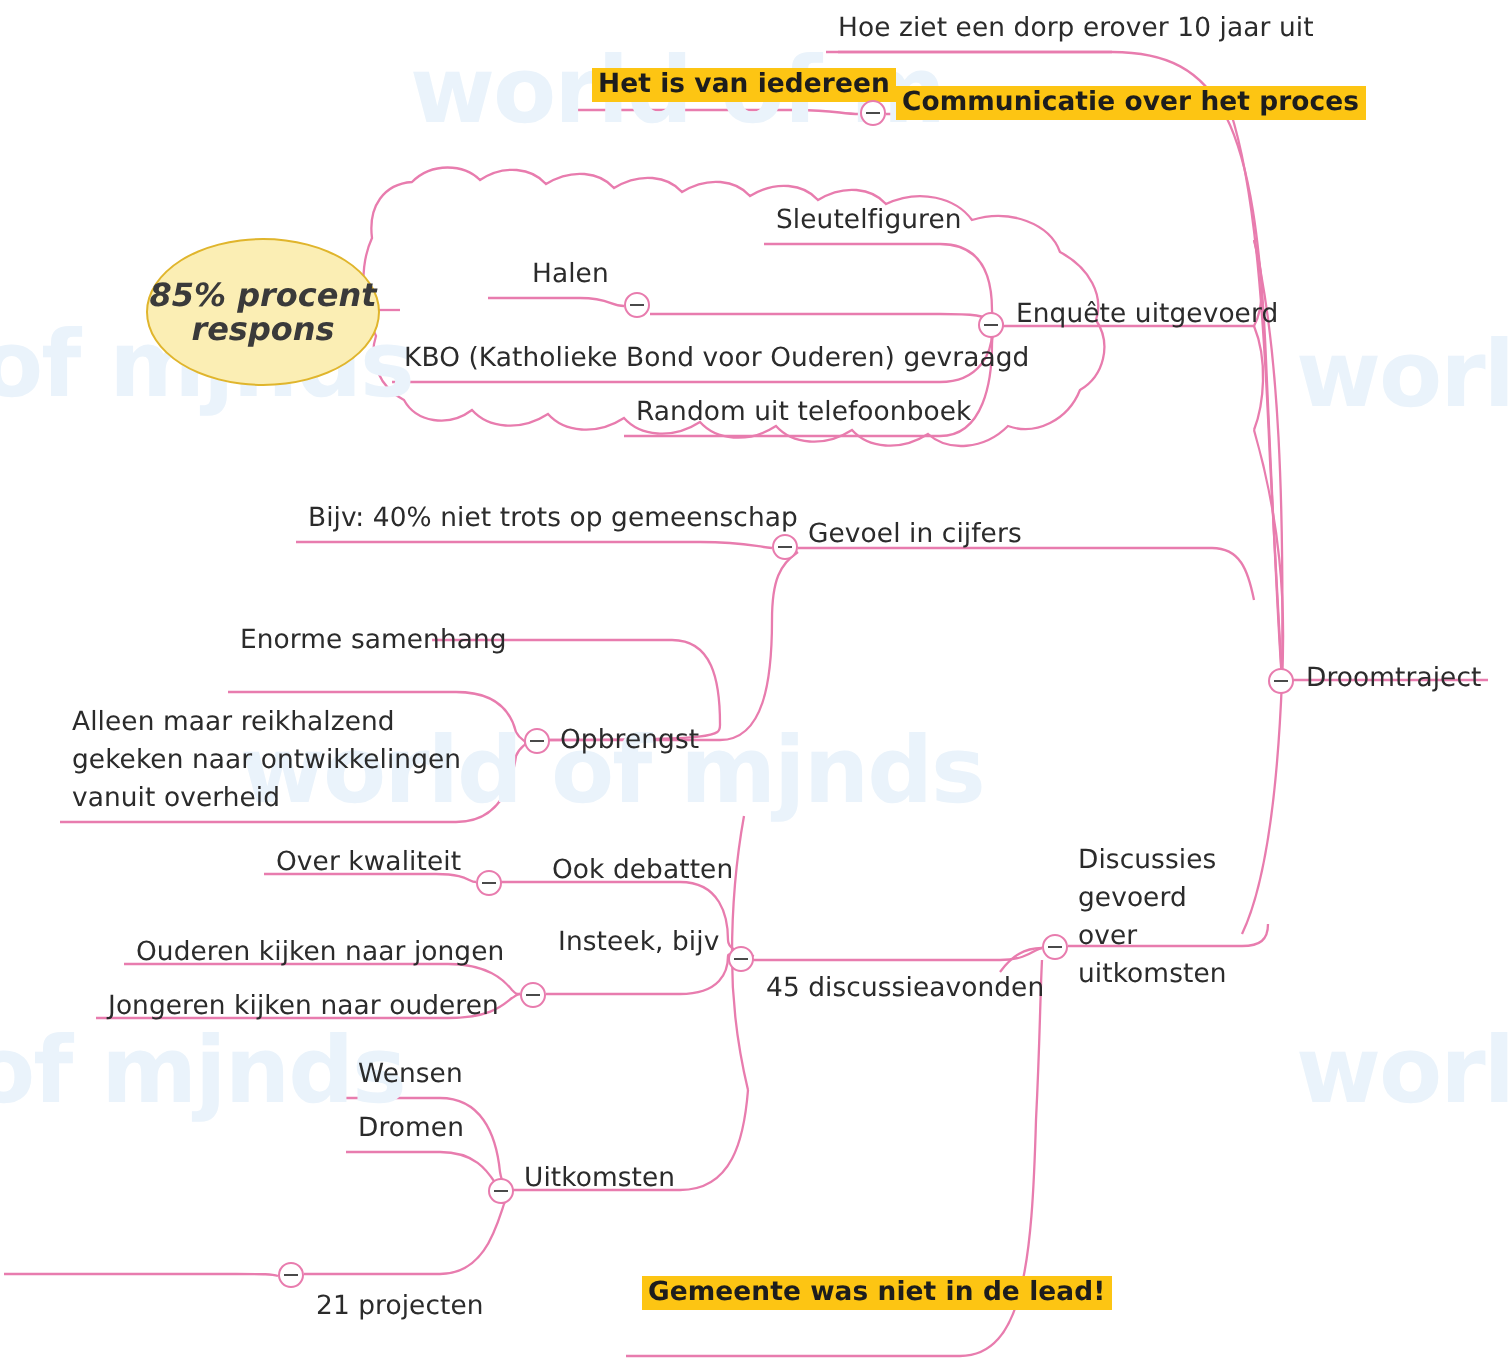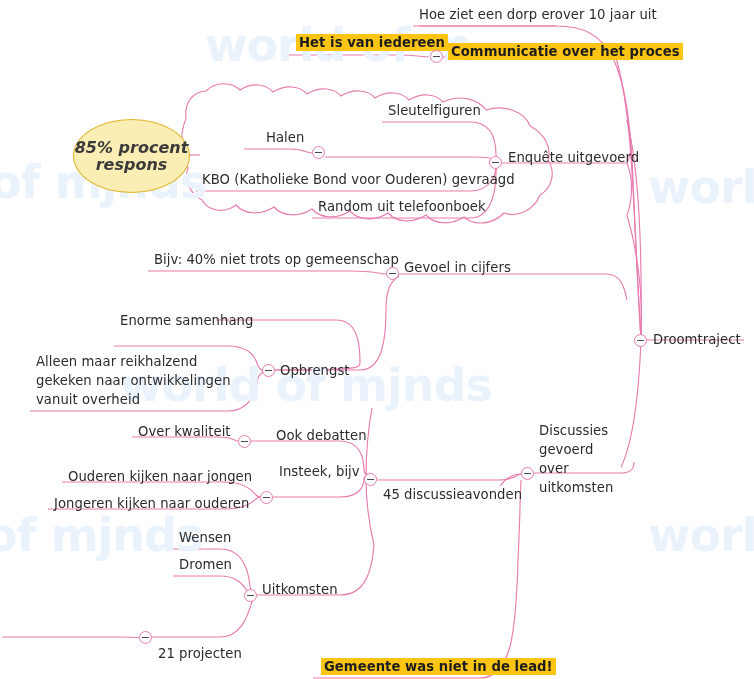--- a/index.html
+++ b/index.html
@@ -310,17 +310,17 @@
     <span>Uitkomsten</span>
   </div>
   <div class="toggle" style="left:244px; top:589px;"></div>
 
 
   <div class="node" style="left:158px; top:644px;">
     <span>21 projecten</span>
   </div>
   <div class="toggle" style="left:139px; top:631px;"></div>
 
-  <div class="node" style="left:321px; top:657px;">
+  <div class="node" style="left:321px; top:637px;">
     <span class="hl">Gemeente was niet in de lead!</span>
   </div>
 
 </div>
 
 </body></html>

